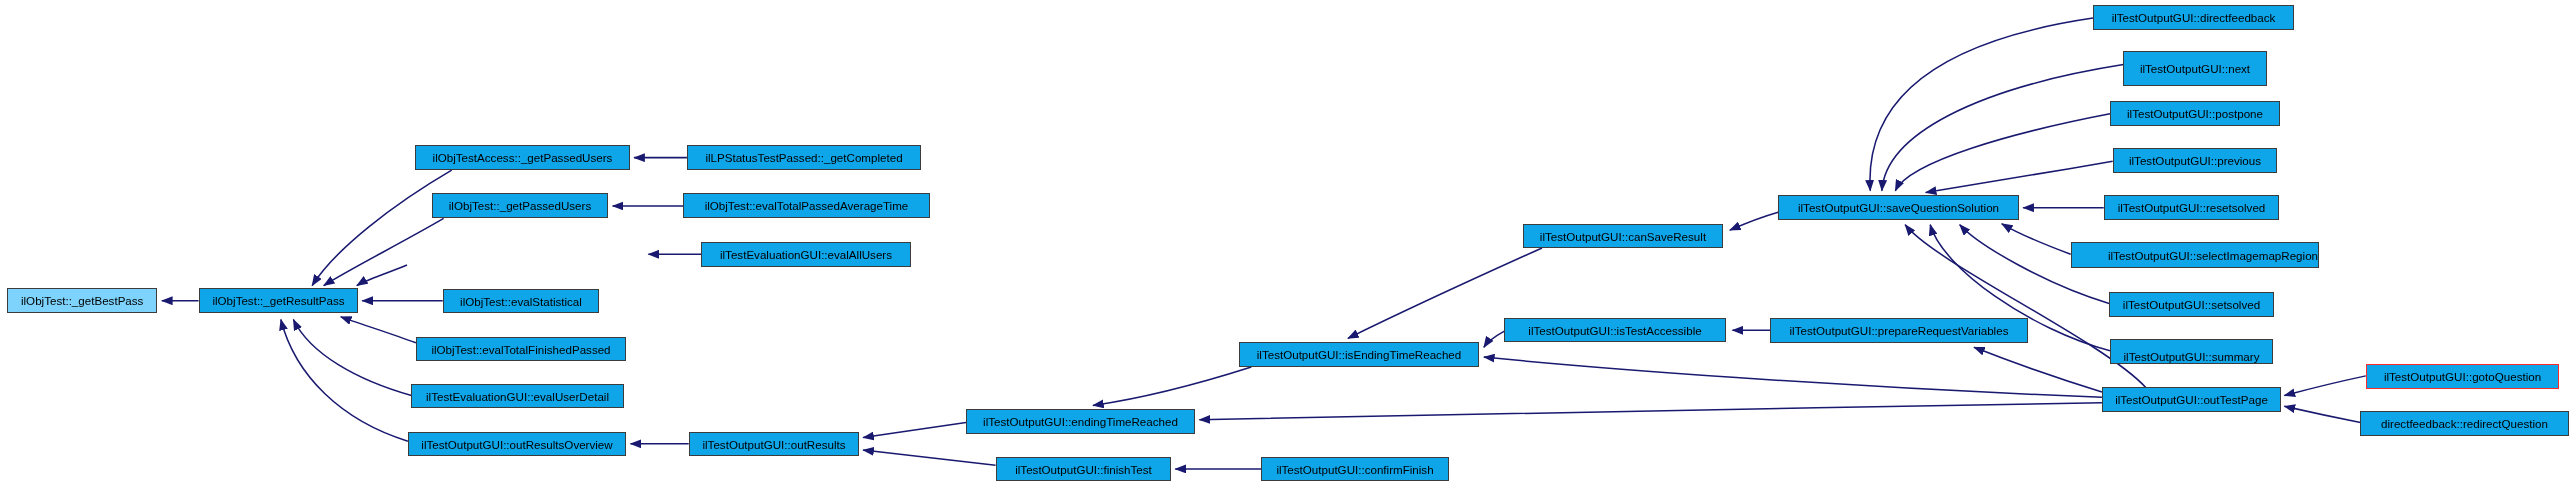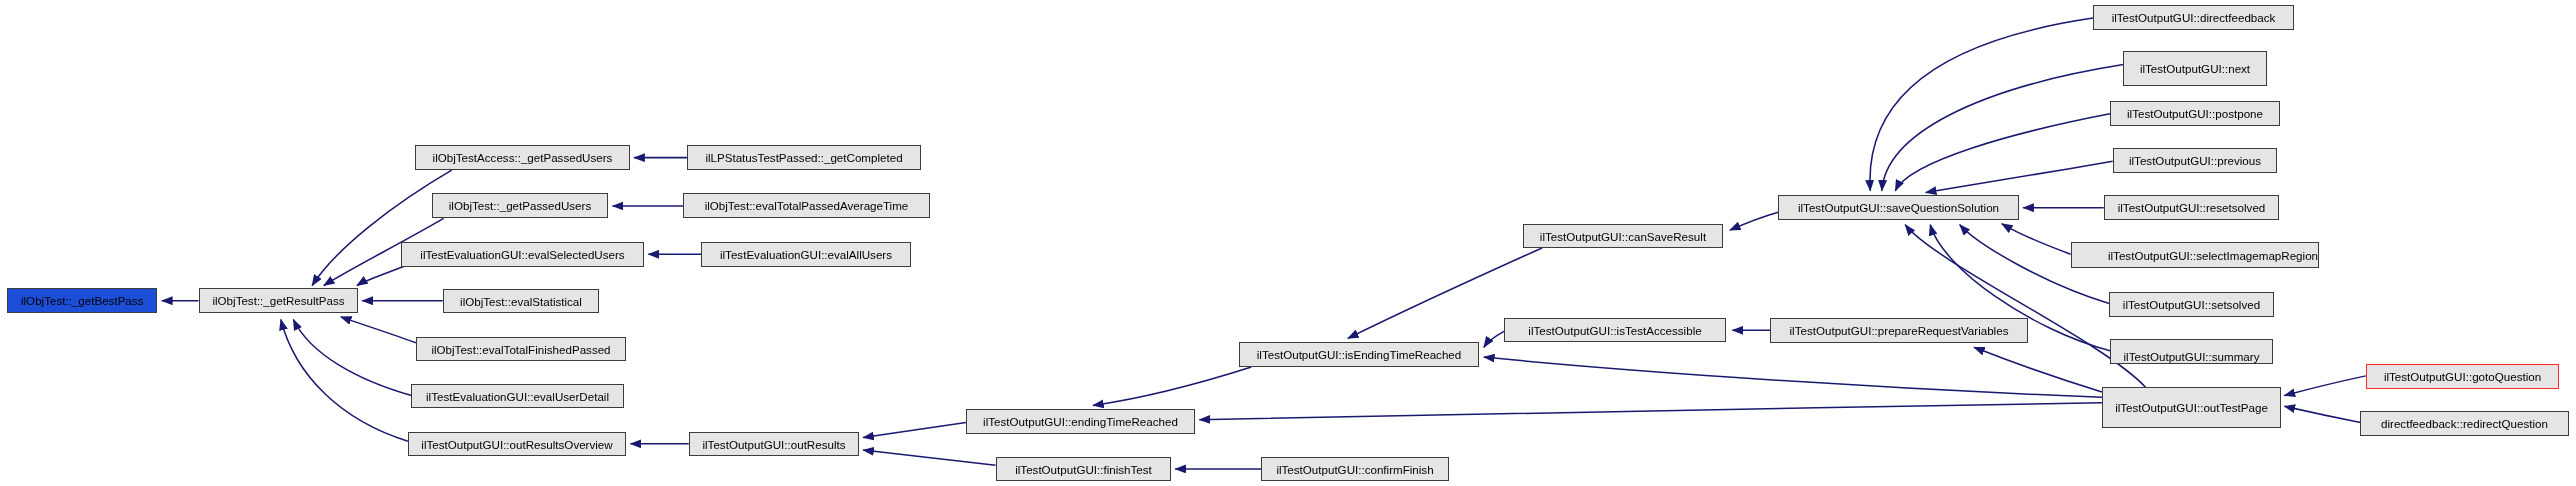--- a/index.html
+++ b/index.html
@@ -1,22 +1,22 @@
 <!DOCTYPE html>
 <html style="font-size:14.3px"><head>
 <meta charset="utf-8">
 <style>
   html,body{margin:0;padding:0;background:#ffffff;}
   #canvas{position:relative;width:2576px;height:487px;background:#ffffff;overflow:hidden;
           font-family:"Liberation Sans","DejaVu Sans",sans-serif;}
   #edges{position:absolute;left:0;top:0;width:2576px;height:487px;}
   .node{position:absolute;box-sizing:border-box;display:flex;align-items:center;justify-content:center;
-        background:#e5e5e5;border:1.3px solid #3c3c3c;font-size:11.6px;color:#000;white-space:nowrap;
+        background:#0ea5e9;border:1.3px solid #3c3c3c;font-size:11.6px;color:#000;white-space:nowrap;
         overflow:hidden;z-index:2;cursor:pointer;}
-  .node.current{background:#1d4ed8;cursor:default;}
+  .node.current{background:#7dd3fc;cursor:default;}
   .node.highlight{border:1.8px solid #ff2a2a;}
   path.edge{fill:none;stroke:#191970;stroke-width:1.7;}
 </style>
 </head>
 <body>
 
 <div id="canvas">
 
   <svg id="edges" viewBox="0 0 2880 544" xmlns="http://www.w3.org/2000/svg">
     <defs>
@@ -74,23 +74,20 @@
       <span>ilLPStatusTestPassed::_getCompleted</span>
     </div>
 
   <div class="node" style="left:432px;top:193px;width:176px;height:25px;">
       <span>ilObjTest::_getPassedUsers</span>
     </div>
   <div class="node" style="left:683px;top:193px;width:247px;height:25px;">
       <span>ilObjTest::evalTotalPassedAverageTime</span>
     </div>
 
-  <div class="node" style="left:401px;top:242px;width:243px;height:25px;">
-      <span>ilTestEvaluationGUI::evalSelectedUsers</span>
-    </div>
   <div class="node" style="left:701px;top:242px;width:210px;height:25px;">
       <span>ilTestEvaluationGUI::evalAllUsers</span>
     </div>
 
   <div class="node" style="left:443px;top:289px;width:156px;height:24px;">
       <span>ilObjTest::evalStatistical</span>
     </div>
   <div class="node" style="left:416px;top:337px;width:210px;height:24px;">
       <span>ilObjTest::evalTotalFinishedPassed</span>
     </div>
@@ -147,21 +144,21 @@
     </div>
   <div class="node" style="left:2071px;top:242px;width:248px;height:26px;padding-left:36px;">
       <span>ilTestOutputGUI::selectImagemapRegion</span>
     </div>
   <div class="node" style="left:2109px;top:292px;width:165px;height:25px;">
       <span>ilTestOutputGUI::setsolved</span>
     </div>
   <div class="node" style="left:2110px;top:339px;width:163px;height:25px;align-items:flex-end;">
       <span>ilTestOutputGUI::summary</span>
     </div>
-  <div class="node" style="left:2102px;top:387px;width:179px;height:41px;">
+  <div class="node" style="left:2102px;top:387px;width:179px;height:25px;">
       <span>ilTestOutputGUI::outTestPage</span>
     </div>
 
   <div class="node highlight" style="left:2366px;top:364px;width:193px;height:25px;">
       <span>ilTestOutputGUI::gotoQuestion</span>
     </div>
   <div class="node" style="left:2360px;top:411px;width:209px;height:25px;">
       <span>directfeedback::redirectQuestion</span>
     </div>
 

